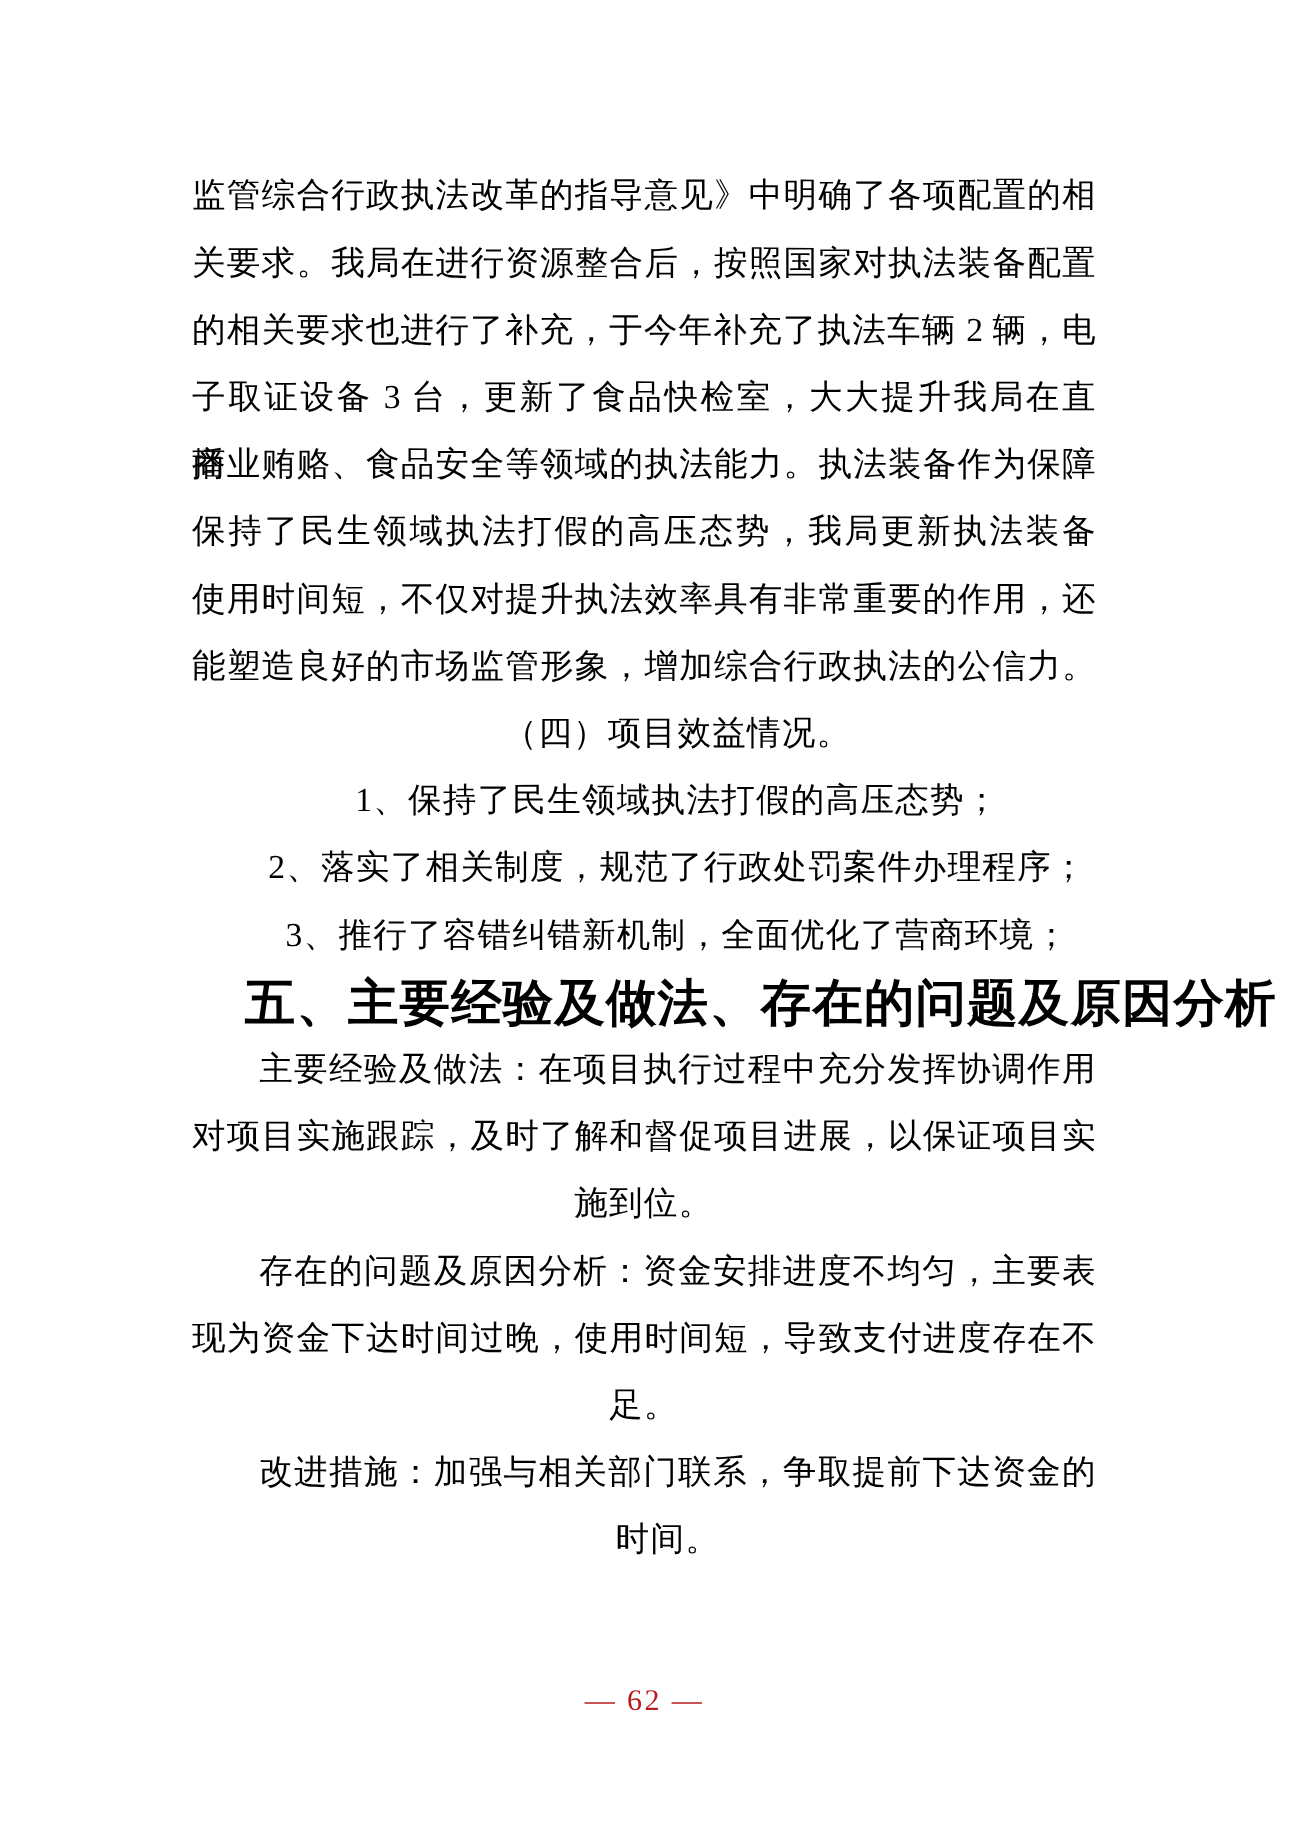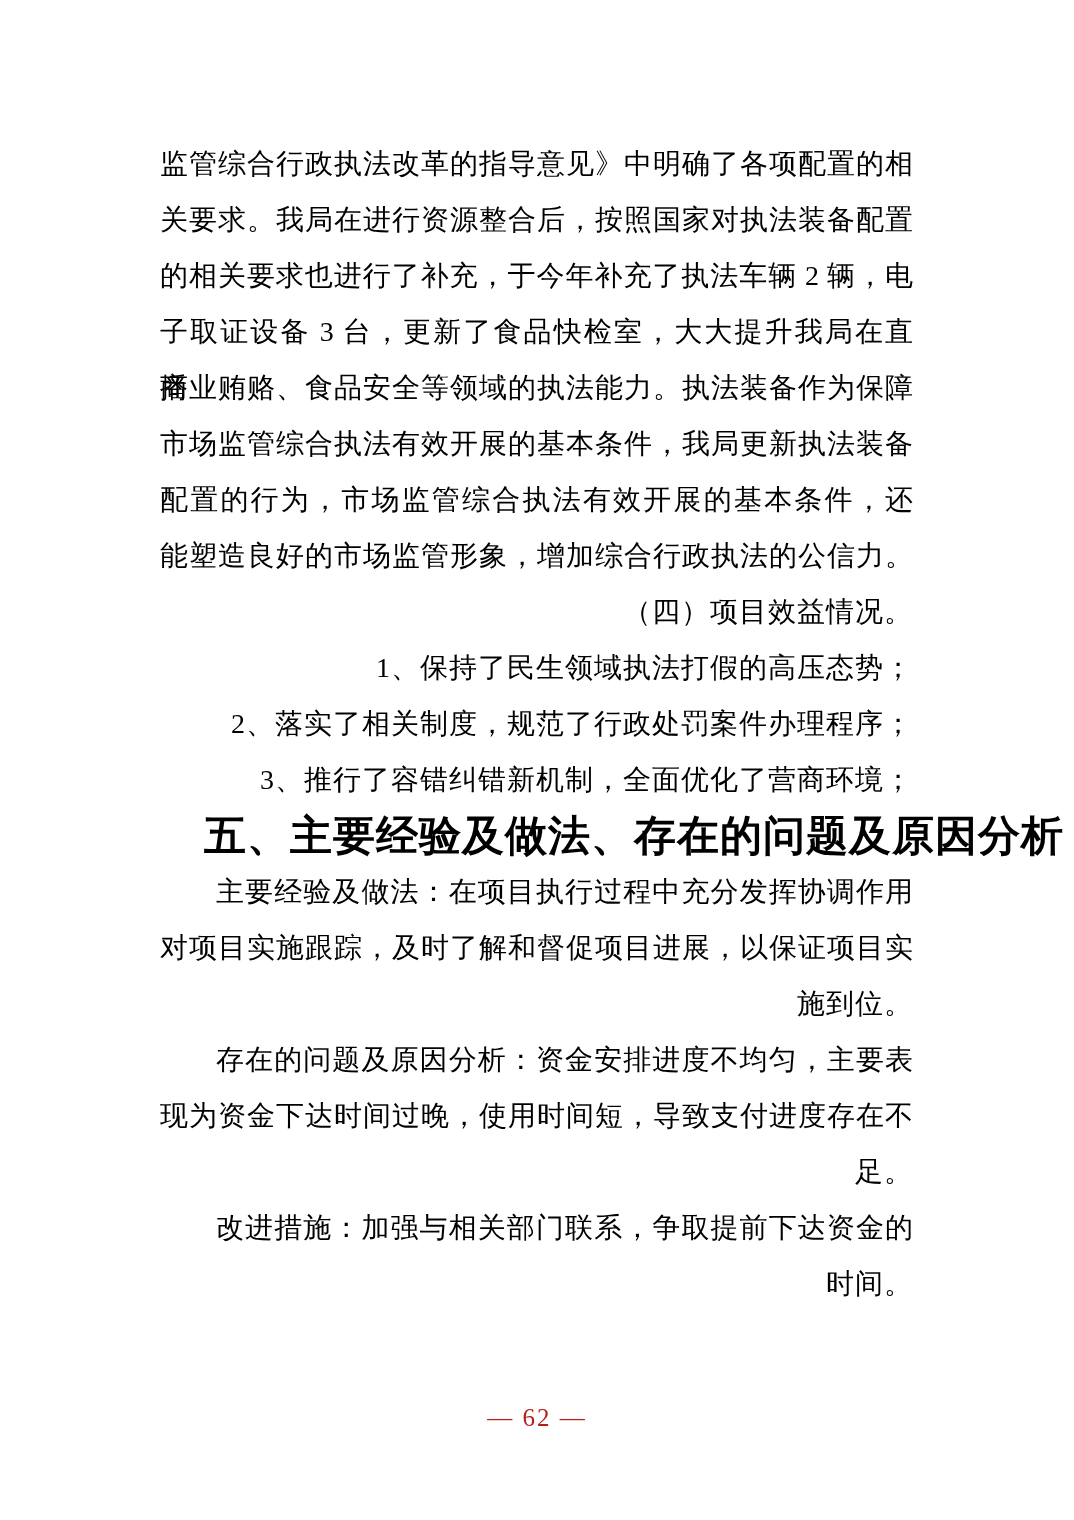--- a/index.html
+++ b/index.html
@@ -23,21 +23,21 @@
     right: 161px;
   }
   .line {
     margin: 0;
     padding: 0;
     height: 56px;
     line-height: 56px;
     font-size: 28px;
     letter-spacing: 1px;
     white-space: nowrap;
-    text-align: right;
+    text-align: center;
   }
   .line.justify {
     white-space: normal;
     text-align: justify;
     text-align-last: justify;
     -moz-text-align-last: justify;
     letter-spacing: 0;
   }
   .line.indent {
     text-indent: 56px;
@@ -66,22 +66,22 @@
 </head>
 <body>
 
 <div class="page">
   <main class="body-text">
     <p class="line justify">监管综合行政执法改革的指导意见》中明确了各项配置的相</p>
     <p class="line justify">关要求。我局在进行资源整合后，按照国家对执法装备配置</p>
     <p class="line justify">的相关要求也进行了补充，于今年补充了执法车辆 2 辆，电</p>
     <p class="line justify">子取证设备 3 台，更新了食品快检室，大大提升我局在直播、</p>
     <p class="line justify">商业贿赂、食品安全等领域的执法能力。执法装备作为保障</p>
-    <p class="line justify">市场监管综合执法有效开展的基本条件，我局更新执法装备</p>
-    <p class="line justify">配置的行为，市场监管综合执法有效开展的基本条件，还</p>
+    <p class="line justify">保持了民生领域执法打假的高压态势，我局更新执法装备</p>
+    <p class="line justify">使用时间短，不仅对提升执法效率具有非常重要的作用，还</p>
     <p class="line justify">能塑造良好的市场监管形象，增加综合行政执法的公信力。</p>
     <p class="line indent">（四）项目效益情况。</p>
     <p class="line indent">1、保持了民生领域执法打假的高压态势；</p>
     <p class="line indent">2、落实了相关制度，规范了行政处罚案件办理程序；</p>
     <p class="line indent">3、推行了容错纠错新机制，全面优化了营商环境；</p>
     <p class="line heading">五、主要经验及做法、存在的问题及原因分析</p>
     <p class="line indent justify">主要经验及做法：在项目执行过程中充分发挥协调作用</p>
     <p class="line justify">对项目实施跟踪，及时了解和督促项目进展，以保证项目实</p>
     <p class="line">施到位。</p>
     <p class="line indent justify">存在的问题及原因分析：资金安排进度不均匀，主要表</p>

